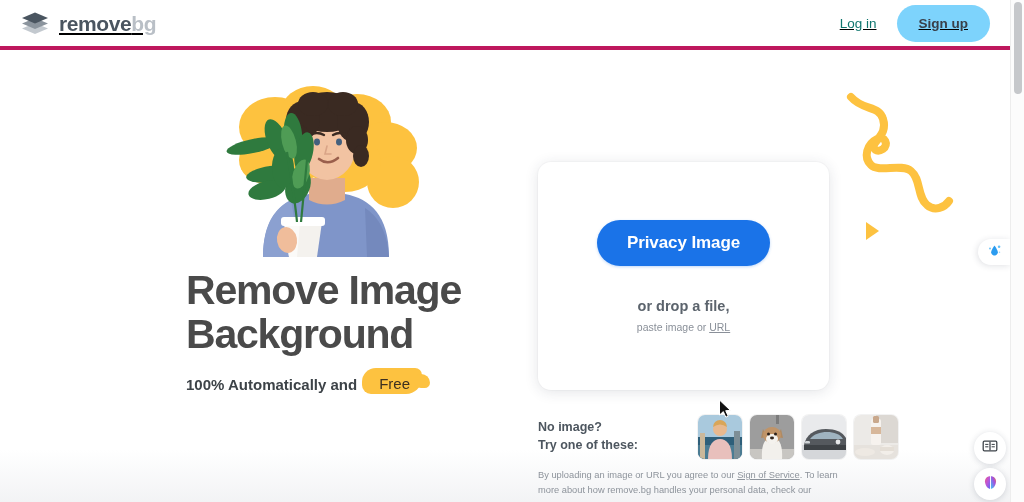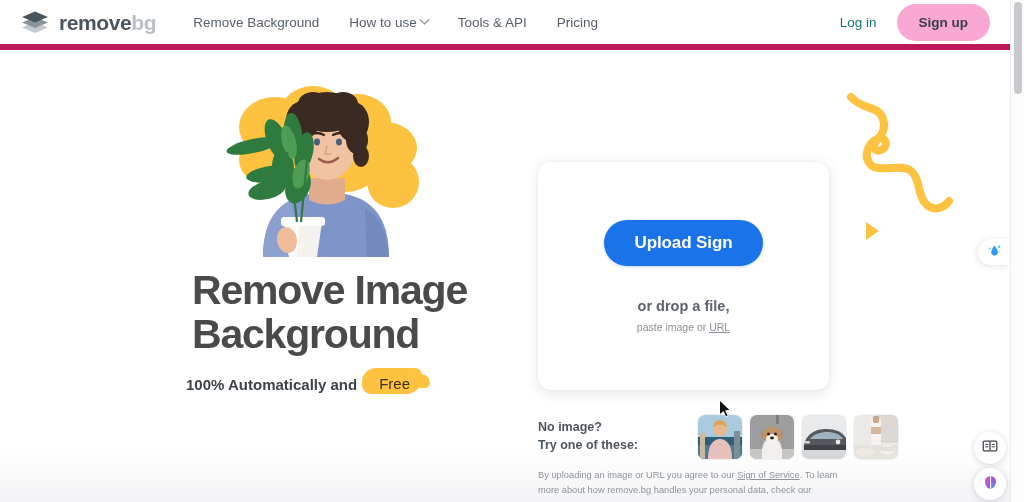--- a/index.html
+++ b/index.html
@@ -27,24 +27,25 @@
     overflow: hidden;
   }
 
   
   #header {
     position: absolute;
     left: 0; top: 0;
     width: 1010px;
     height: 50px;
     background: #ffffff;
-    border-bottom: 6px solid #be185d;
+    border-bottom: 4px solid #be185d;
     display: flex;
     align-items: center;
     z-index: 30;
+    text-decoration: underline;
   }
 
   #logo {
     display: flex;
     align-items: center;
     margin-left: 20px;
     cursor: pointer;
   }
   #logo .logo-mark {
     width: 30px; height: 26px;
@@ -94,21 +95,21 @@
   #login-link {
     font-size: 13.5px;
     color: #0f766e;
     padding: 8px 14px;
     cursor: pointer;
   }
   #signup-btn {
     font-size: 13.5px;
     font-weight: bold;
     color: #39404a;
-    background: #f9a8d4;
+    background: #7dd3fc;
     border: none;
     border-radius: 22px;
     padding: 11px 22px;
     cursor: pointer;
     font-family: inherit;
   }
 
   
   #hero-left {
     position: absolute;
@@ -121,21 +122,21 @@
     position: absolute;
     left: 205px;
     top: 32px;
     width: 235px;
     height: 175px;
   }
   #hero-art svg { display: block; }
 
   #headline {
     position: absolute;
-    left: 192px;
+    left: 186px;
     top: 219px;
     width: 330px;
     font-size: 41px;
     font-weight: bold;
     line-height: 1.07;
     letter-spacing: -1.2px;
     color: #4a4a4a;
   }
 
   #subline {
@@ -365,35 +366,20 @@
       <span class="logo-mark">
         <svg viewBox="0 0 30 26" width="30" height="26">
           <polygon points="15,13 28,18.5 15,24 2,18.5" fill="#c3c9cf"></polygon>
           <polygon points="15,8 28,13.5 15,19 2,13.5" fill="#8b949d"></polygon>
           <polygon points="15,2.5 28,8 15,13.5 2,8" fill="#4a5560"></polygon>
         </svg>
       </span>
       <span class="logo-text"><span class="logo-remove">remove</span><span class="logo-bg">bg</span></span>
     </div>
 
-    <nav id="nav">
-      <div class="nav-item">
-        <span>Remove Background</span>
-      </div>
-      <div class="nav-item">
-        <span>How to use</span>
-        <span class="chev"></span>
-      </div>
-      <div class="nav-item">
-        <span>Tools &amp; API</span>
-      </div>
-      <div class="nav-item">
-        <span>Pricing</span>
-      </div>
-    </nav>
 
     <div id="header-right">
       <div id="login-link">Log in</div>
       <button id="signup-btn">Sign up</button>
     </div>
   </div>
 
   <div id="hero-left">
 
     <div id="hero-art">
@@ -481,21 +467,21 @@
   </div>
 
   <div id="squiggle">
     <svg viewBox="0 0 135 140" width="135" height="140">
       <path d="M6 12 C18 26 34 20 38 34 C42 46 34 52 30 58 C26 64 32 68 38 64 C44 60 40 50 32 54 C22 59 18 72 26 80 C34 88 56 78 66 86 C76 94 72 112 82 120 C90 127 100 122 104 116" stroke="#fdc240" stroke-width="8" fill="none" stroke-linecap="round" stroke-linejoin="round"></path>
     </svg>
   </div>
   <div id="triangle"></div>
 
   <div id="upload-card">
-    <button id="upload-btn">Upload Sign</button>
+    <button id="upload-btn">Privacy Image</button>
     <div id="drop-text">or drop a file,</div>
     <div id="paste-text"><span>paste image or </span><span id="paste-url">URL</span></div>
   </div>
 
   <div id="samples">
     <div id="samples-label">
       <span>No image?</span><br>
       <span>Try one of these:</span>
     </div>
     <div id="sample-list">

